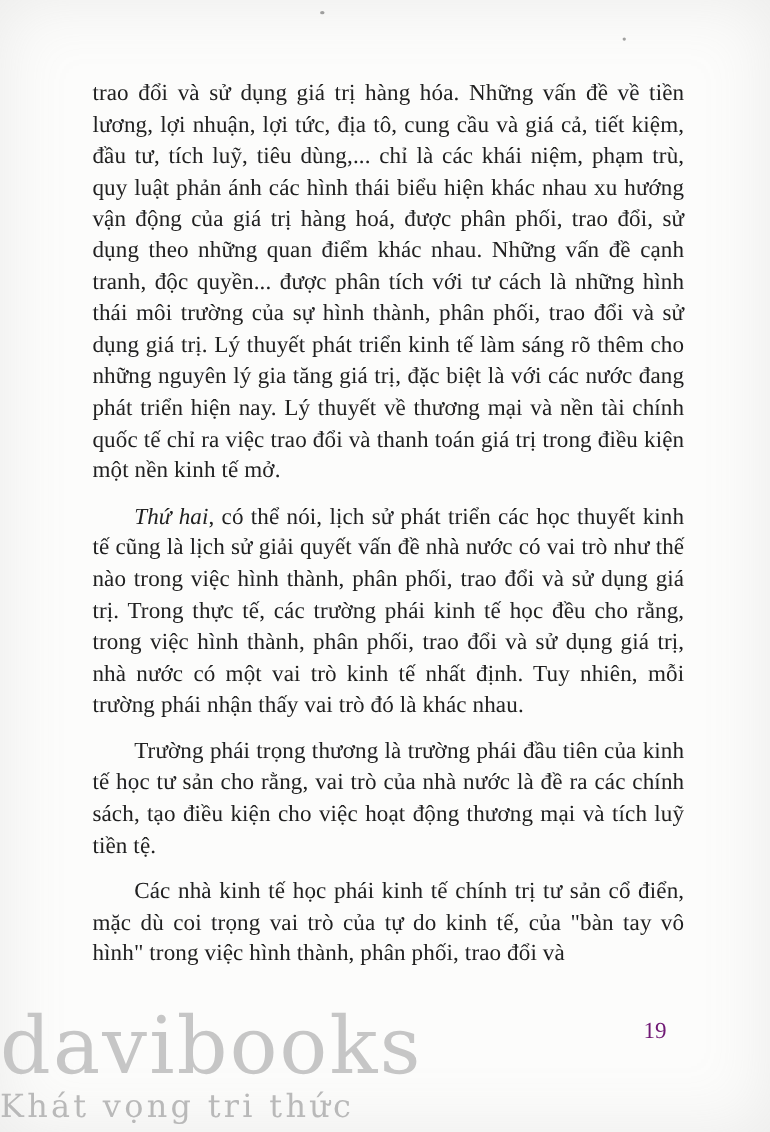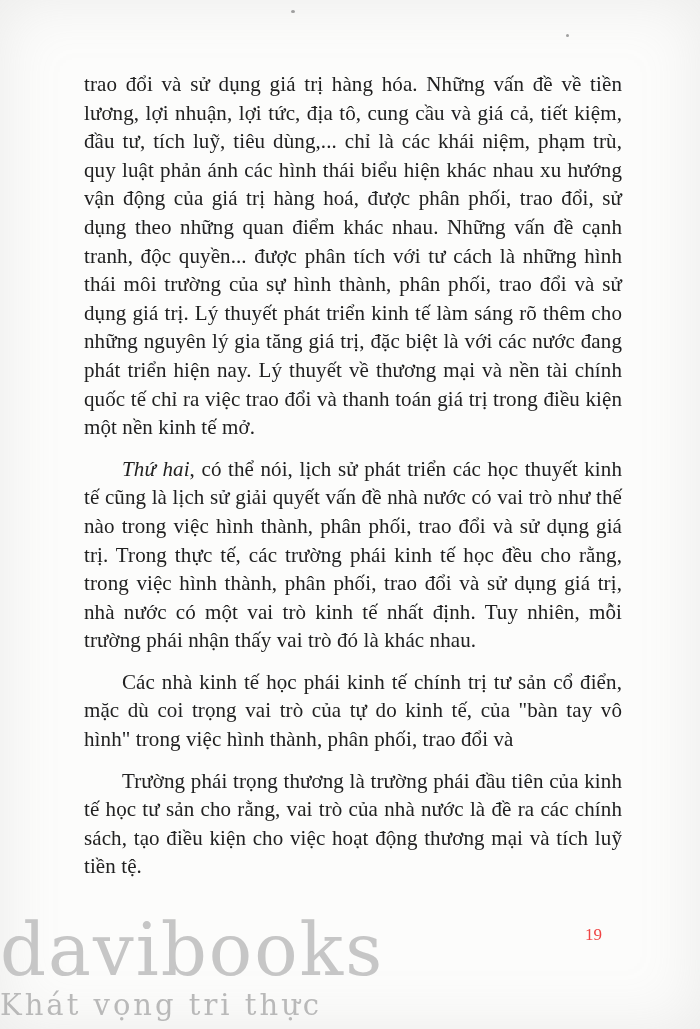--- a/index.html
+++ b/index.html
@@ -39,22 +39,22 @@
     text-indent: 38px;
     margin-top: 13px;
   }
   .lead-italic {
     font-style: italic;
   }
   .page-number {
     position: absolute;
     left: 585px;
     top: 925px;
-    font-size: 17px;
-    color: #ef4444;
+    font-size: 21px;
+    color: #701a75;
   }
   .watermark {
     position: absolute;
     left: 0;
     top: 914px;
     width: 622px;
     pointer-events: none;
     user-select: none;
   }
   .watermark-brand {
@@ -87,23 +87,23 @@
 <div class="scan-vignette"></div>
 
 <span class="speck speck-1"></span>
 <span class="speck speck-2"></span>
 
 <main class="text-block">
   <p><span>trao đổi và sử dụng giá trị hàng hóa. Những vấn đề về tiền lương, lợi nhuận, lợi tức, địa tô, cung cầu và giá cả, tiết kiệm, đầu tư, tích luỹ, tiêu dùng,... chỉ là các khái niệm, phạm trù, quy luật phản ánh các hình thái biểu hiện khác nhau xu hướng vận động của giá trị hàng hoá, được phân phối, trao đổi, sử dụng theo những quan điểm khác nhau. Những vấn đề cạnh tranh, độc quyền... được phân tích với tư cách là những hình thái môi trường của sự hình thành, phân phối, trao đổi và sử dụng giá trị. Lý thuyết phát triển kinh tế làm sáng rõ thêm cho những nguyên lý gia tăng giá trị, đặc biệt là với các nước đang phát triển hiện nay. Lý thuyết về thương mại và nền tài chính quốc tế chỉ ra việc trao đổi và thanh toán giá trị trong điều kiện một nền kinh tế mở.</span></p>
 
   <p class="indented"><span class="lead-italic">Thứ hai</span><span>, có thể nói, lịch sử phát triển các học thuyết kinh tế cũng là lịch sử giải quyết vấn đề nhà nước có vai trò như thế nào trong việc hình thành, phân phối, trao đổi và sử dụng giá trị. Trong thực tế, các trường phái kinh tế học đều cho rằng, trong việc hình thành, phân phối, trao đổi và sử dụng giá trị, nhà nước có một vai trò kinh tế nhất định. Tuy nhiên, mỗi trường phái nhận thấy vai trò đó là khác nhau.</span></p>
 
+  <p class="indented"><span>Trường phái trọng thương là trường phái đầu tiên của kinh tế học tư sản cho rằng, vai trò của nhà nước là đề ra các chính sách, tạo điều kiện cho việc hoạt động thương mại và tích luỹ tiền tệ.</span></p>
+
   <p class="indented"><span>Các nhà kinh tế học phái kinh tế chính trị tư sản cổ điển, mặc dù coi trọng vai trò của tự do kinh tế, của "bàn tay vô hình" trong việc hình thành, phân phối, trao đổi và</span></p>
-
-  <p class="indented"><span>Trường phái trọng thương là trường phái đầu tiên của kinh tế học tư sản cho rằng, vai trò của nhà nước là đề ra các chính sách, tạo điều kiện cho việc hoạt động thương mại và tích luỹ tiền tệ.</span></p>
 </main>
 
 <div class="page-number">19</div>
 
 <div class="watermark">
   <div class="watermark-brand">davibooks</div>
-  <div class="watermark-tagline">Khát vọng tri thực</div>
+  <div class="watermark-tagline">Khát vọng tri thức</div>
 </div>
 
 </body></html>

